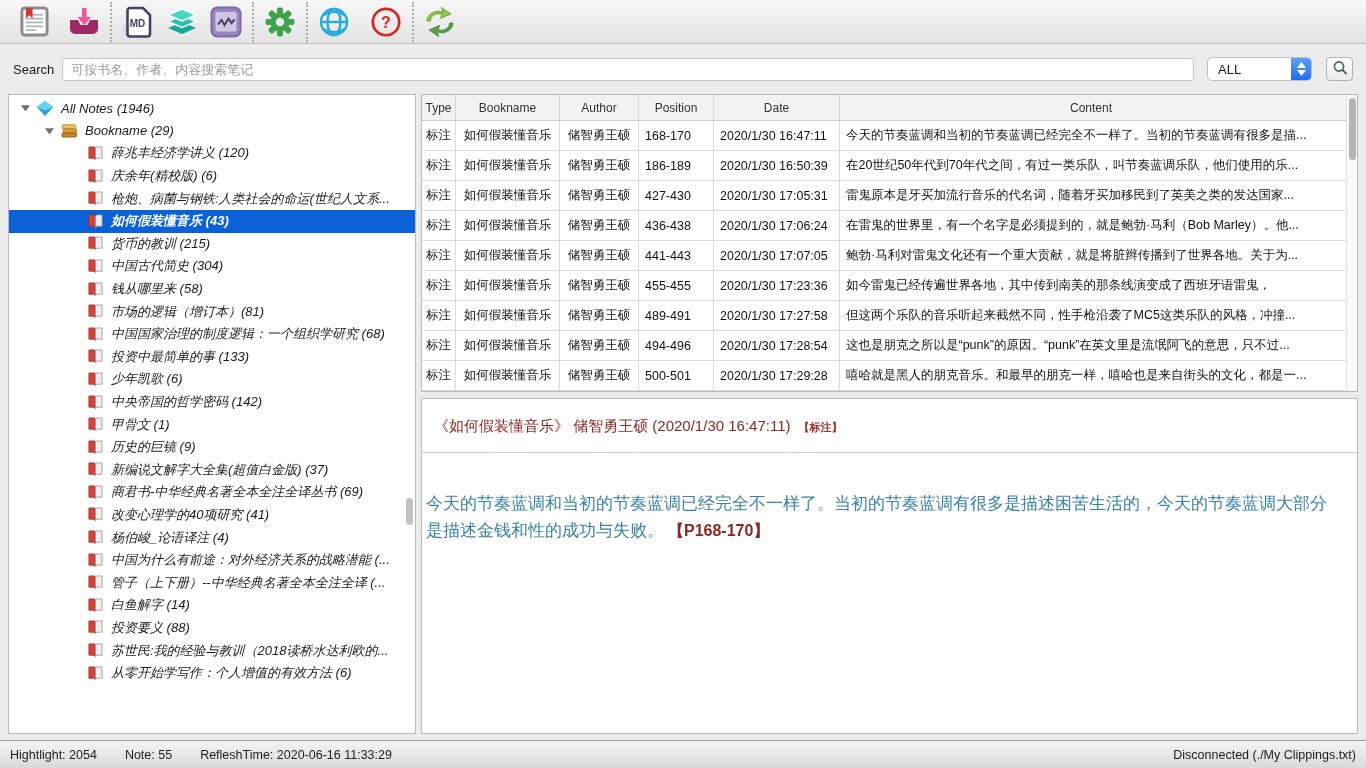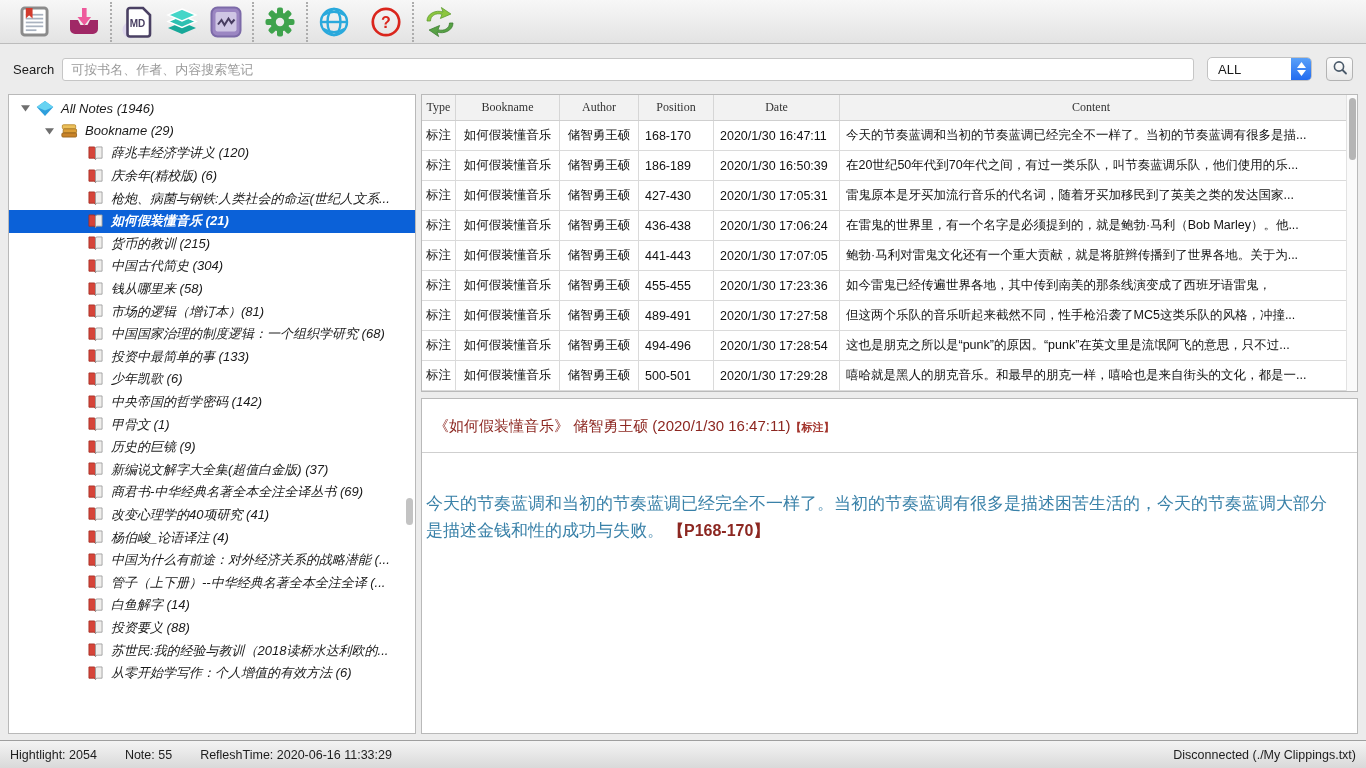--- a/index.html
+++ b/index.html
@@ -41,39 +41,39 @@
   .lvl1 { padding-left:34px; }
   .lvl2 { padding-left:78px; }
   .tree-row.selected { background:#0b61d8; color:#fff; font-weight:bold; }
   .side-thumb { position:absolute; right:2px; top:403px; width:7px; height:27px; background:#c3c3c3; border-radius:4px; }
 
   
   .main { flex:1; display:flex; flex-direction:column; gap:6px; min-width:0; }
 
   
   .table-panel { height:298px; flex:0 0 298px; background:#fff; border:1px solid #b9b9b9; position:relative; overflow:hidden; }
-  .thead { height:26px; display:flex; background:#f2f2f2; border-bottom:1px solid #cfcfcf;font-family:Liberation Serif, serif; }
+  .thead { height:26px; display:flex; background:#f2f2f2; border-bottom:1px solid #cfcfcf; }
   .hcell { display:flex; align-items:center; justify-content:center; font-size:12px; color:#333;
            border-right:1px solid #d6d6d6; overflow:hidden; }
   .trow { height:30px; display:flex; border-bottom:1px solid #dadada; background:#fff; }
   .tcell { display:flex; align-items:center; font-size:12.5px; color:#111; border-right:1px solid #dadada;
            padding:0 6px; overflow:hidden; white-space:nowrap; }
   .col-type { width:34px; flex:0 0 34px; justify-content:center; }
   .col-bookname { width:104px; flex:0 0 104px; justify-content:center; }
   .col-author { width:79px; flex:0 0 79px; justify-content:center; }
   .col-position { width:75px; flex:0 0 75px; }
   .col-date { width:126px; flex:0 0 126px; }
   .col-content { flex:1; min-width:0; padding-right:14px; }
   .table-scroll { position:absolute; top:0; right:0; bottom:0; width:11px; background:#fafafa; border-left:1px solid #e2e2e2; }
   .table-scroll .thumb { position:absolute; top:3px; left:2px; width:7px; height:62px; background:#b5b5b5; border-radius:4px; }
 
   
   .detail-panel { flex:1; background:#fff; border:1px solid #b9b9b9; overflow:hidden; }
   .detail-title { margin:18px 12px 0 12px; font-size:15px; color:#8c2721; }
-  .detail-title .tag { font-size:11px; color:#a3342c; font-weight:bold; }
+  .detail-title .tag { font-size:11px; color:#a3342c; margin-left:8px; font-weight:bold; }
   .detail-sep { border:none; border-top:1px solid #cfcfcf; margin-top:16px; }
   .detail-body { margin:38px 14px 0 4px; font-size:17px; line-height:1.56; color:#3981a8; }
   .detail-body .ptag { font-size:16px; color:#8c2721; font-weight:bold; margin-left:4px; }
 
   
   .statusbar { height:28px; flex:0 0 28px; background:linear-gradient(#f4f4f4,#d9d9d9); border-top:1px solid #9f9f9f;
                display:flex; align-items:center; padding:0 10px; font-size:12.5px; color:#1d1d1d; }
   .statusbar .item { margin-right:28px; }
   .statusbar .right { margin-left:auto; }
 </style>
@@ -268,21 +268,21 @@
             </span>
             <span class="label">枪炮、病菌与钢铁:人类社会的命运(世纪人文系...</span>
           </div>
           <div class="tree-row lvl2 selected">
             <span class="ticon">
               <svg width="17" height="15" viewBox="0 0 18 16">
                 <path d="M2 1 h5.3 a1.7 1.7 0 0 1 1.7 1.7 v12 a1.7 1.7 0 0 0 -1.7 -1.7 H2 z" fill="#d64439" stroke="#a32e24" stroke-width="0.9"></path>
                 <path d="M16 1 h-5.3 a1.7 1.7 0 0 0 -1.7 1.7 v12 a1.7 1.7 0 0 1 1.7 -1.7 H16 z" fill="#efeeec" stroke="#9a9a9a" stroke-width="0.9"></path>
               </svg>
             </span>
-            <span class="label">如何假装懂音乐 (21)</span>
+            <span class="label">如何假装懂音乐 (43)</span>
           </div>
           <div class="tree-row lvl2">
             <span class="ticon">
               <svg width="17" height="15" viewBox="0 0 18 16">
                 <path d="M2 1 h5.3 a1.7 1.7 0 0 1 1.7 1.7 v12 a1.7 1.7 0 0 0 -1.7 -1.7 H2 z" fill="#d64439" stroke="#a32e24" stroke-width="0.9"></path>
                 <path d="M16 1 h-5.3 a1.7 1.7 0 0 0 -1.7 1.7 v12 a1.7 1.7 0 0 1 1.7 -1.7 H16 z" fill="#efeeec" stroke="#9a9a9a" stroke-width="0.9"></path>
               </svg>
             </span>
             <span class="label">货币的教训 (215)</span>
           </div>

